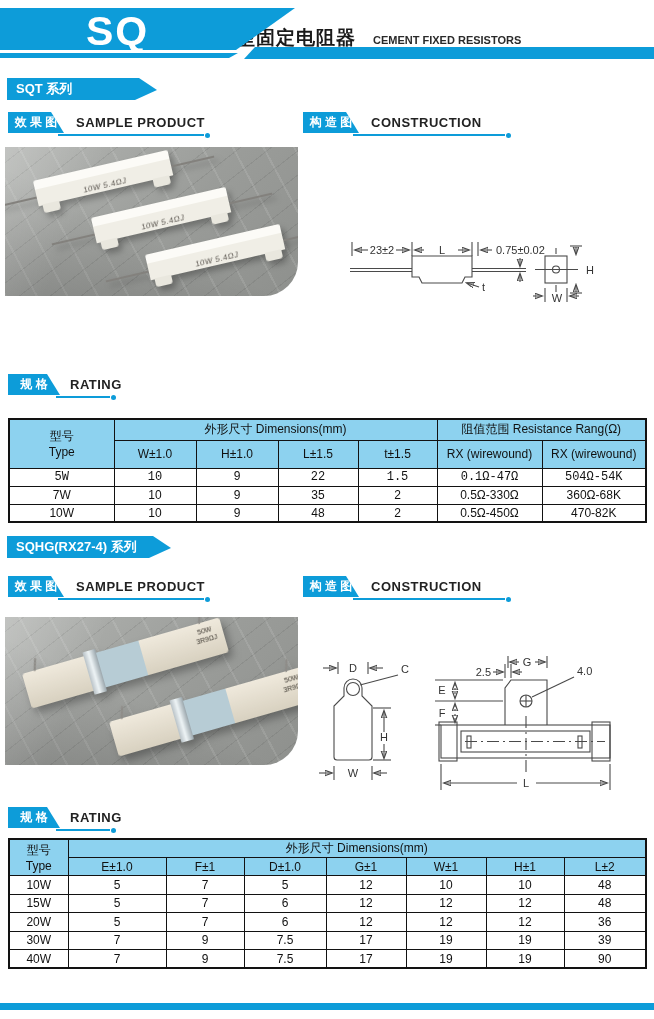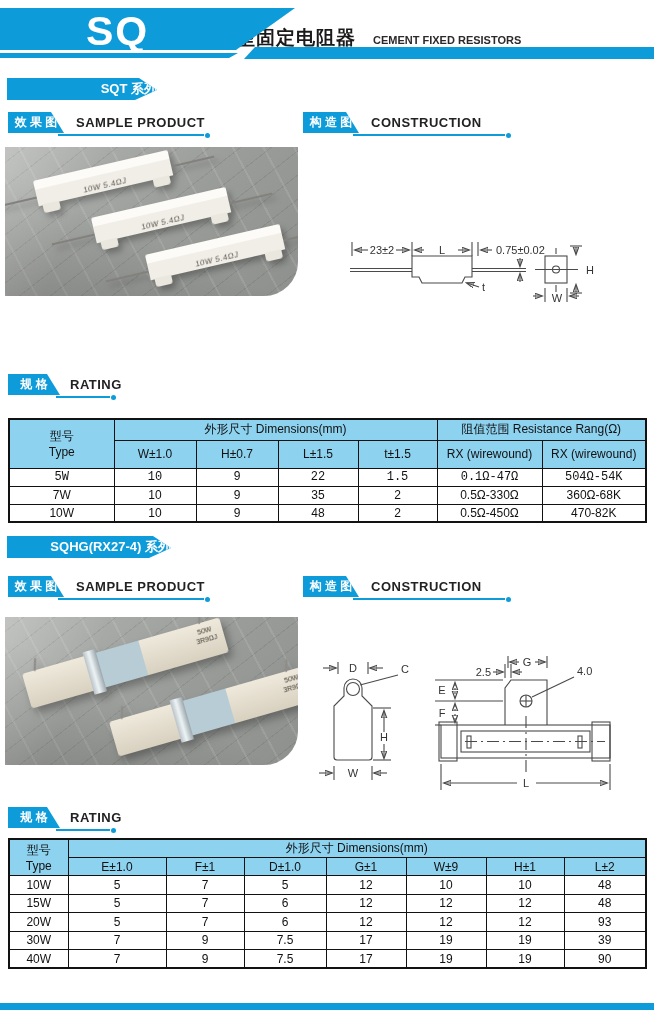--- a/index.html
+++ b/index.html
@@ -16,21 +16,21 @@
   .hdr-title-en { left:348px; top:34px; font-size:11px; font-weight:bold; color:#2a2a2a;margin-left:25px; }
   .hdr-underline { left:0; top:53px; width:238px; height:5px; background:var(--accent);
     clip-path:polygon(0 0,100% 0,calc(100% - 9px) 100%,0 100%); }
   .hdr-bar { left:244px; top:47px; width:410px; height:12px; background:var(--accent);
     clip-path:polygon(11px 0,100% 0,100% 100%,0 100%); }
   .footer-bar { left:0; top:1003px; width:654px; height:7px; background:var(--accent); }
 
   
   .badge { background:var(--accent); color:#fff; font-weight:bold; font-size:13px;
     height:22px; line-height:22px; padding-left:9px;
-    clip-path:polygon(0 0,calc(100% - 18px) 0,100% 55%,calc(100% - 22px) 100%,0 100%);text-align:right; }
+    clip-path:polygon(0 0,calc(100% - 18px) 0,100% 55%,calc(100% - 22px) 100%,0 100%); }
   .sec-box { width:56px; height:21px; background:var(--accent); color:#fff; font-size:12px;
     font-weight:bold; display:flex; align-items:center; justify-content:center;
     clip-path:polygon(0 0,calc(100% - 13px) 0,100% 100%,0 100%); }
   .sec-en { font-size:13px; font-weight:bold; color:#222; letter-spacing:.5px; }
   .sec-underline { height:2px; background:var(--accent); }
   .sec-underline::after { content:''; position:absolute; right:-6px; top:-1px; width:5px; height:5px;
     border-radius:50%; background:var(--accent); }
 
   
   .photo { overflow:hidden; border-radius:0 0 34px 0;
@@ -189,21 +189,21 @@
         <tr class="thead" style="height:21px;">
       <td rowspan="2">
         <div>型号</div>
             <div>Type</div>
       </td>
       <td colspan="4">外形尺寸 Dimensions(mm)</td>
       <td colspan="2">阻值范围 Resistance Rang(Ω)</td>
     </tr>
     <tr class="thead" style="height:28px;">
       <td>W±1.0</td>
-      <td>H±0.7</td>
+      <td>H±1.0</td>
       <td>L±1.5</td>
       <td>t±1.5</td>
       <td>RX (wirewound)</td>
       <td>RX (wirewound)</td>
     </tr>
     <tr style="height:18px;font-family:Liberation Mono, monospace;">
       <td>5W</td>
           <td>10</td>
       <td>9</td>
           <td>22</td>
@@ -364,21 +364,21 @@
         <div>型号</div>
             <div>Type</div>
       </td>
       <td colspan="7">外形尺寸 Dimensions(mm)</td>
     </tr>
     <tr class="thead" style="height:18px;">
       <td>E±1.0</td>
       <td>F±1</td>
       <td>D±1.0</td>
       <td>G±1</td>
-      <td>W±9</td>
+      <td>W±1</td>
       <td>H±1</td>
       <td>L±2</td>
     </tr>
     <tr style="height:18.5px;">
       <td>10W</td>
           <td>5</td>
       <td>7</td>
           <td>5</td>
       <td>12</td>
           <td>10</td>
@@ -396,21 +396,21 @@
           <td>48</td>
     </tr>
     <tr style="height:18.5px;">
       <td>20W</td>
           <td>5</td>
       <td>7</td>
           <td>6</td>
       <td>12</td>
           <td>12</td>
       <td>12</td>
-          <td>93</td>
+          <td>36</td>
     </tr>
     <tr style="height:18.5px;">
       <td>30W</td>
           <td>7</td>
       <td>9</td>
           <td>7.5</td>
       <td>17</td>
           <td>19</td>
       <td>19</td>
           <td>39</td>

